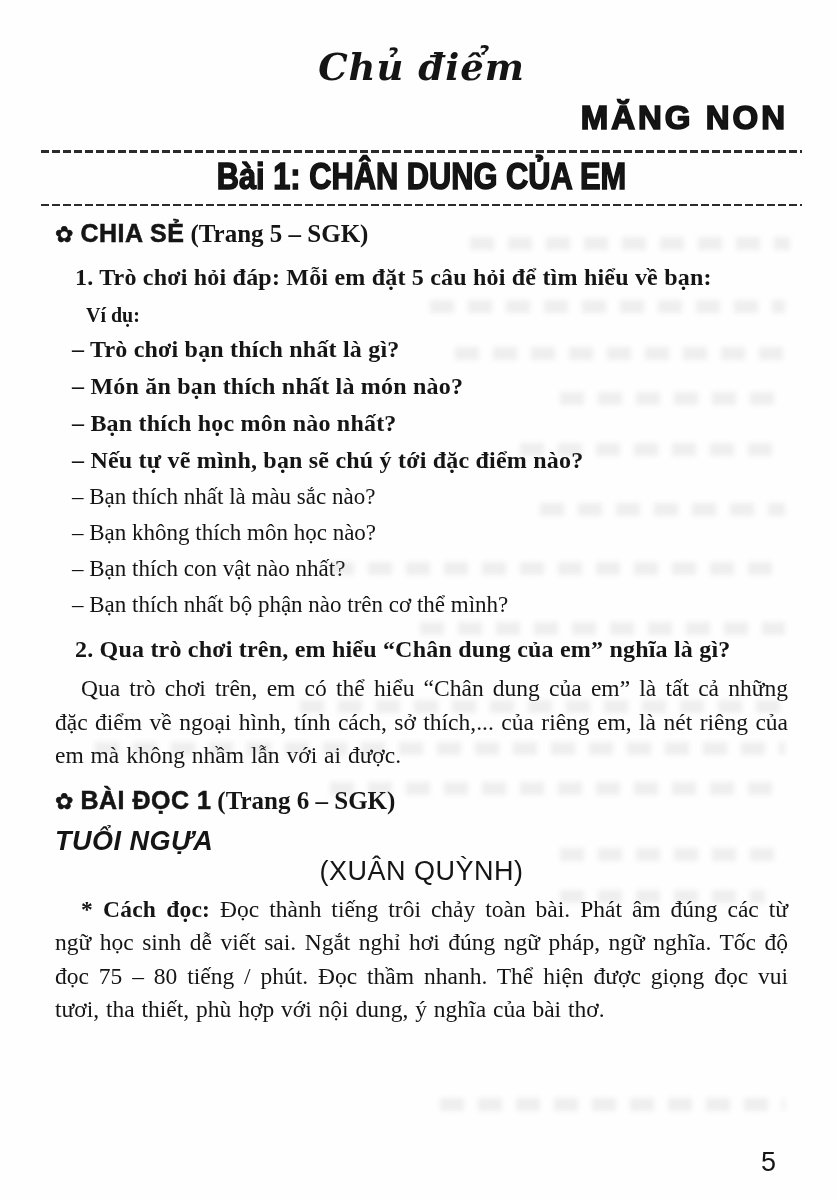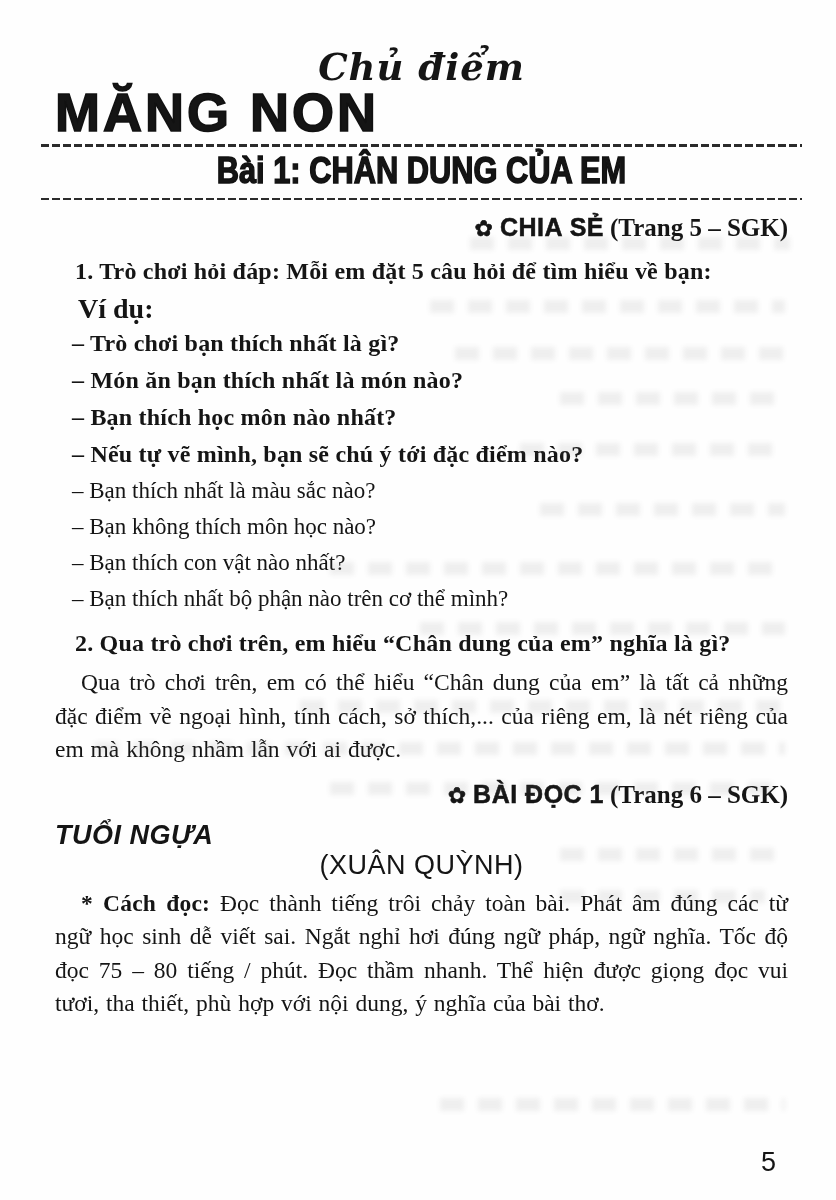--- a/index.html
+++ b/index.html
@@ -18,27 +18,28 @@
   .eyebrow {
     text-align: center;
     font-family: "DejaVu Serif", serif;
     font-style: italic;
     font-weight: bold;
     font-size: 37px;
     line-height: 42px;
     letter-spacing: 1px;
   }
   .book-title {
-    text-align: left;
-    font-family: "Liberation Sans", sans-serif;
-    font-weight: bold;
-    font-size: 54px;
+    text-align: right;
+    font-family: "Liberation Sans", sans-serif;
+    font-weight: bold;
+    font-size: 33px;
     line-height: 48px;
     letter-spacing: 3px;
     -webkit-text-stroke: 1.6px #111;
+    margin-top: 6px;
   }
   .rule {
     height: 2.6px;
     margin: 8px -14px 0 -14px;
     background: repeating-linear-gradient(90deg, #2b2b2b 0 8px, transparent 8px 11px);
   }
   .lesson-title {
     text-align: center;
     font-family: "Liberation Sans", sans-serif;
     font-weight: bold;
@@ -48,21 +49,20 @@
     transform: scaleX(0.88) scaleY(1.06);
     -webkit-text-stroke: 1.4px #111;
   }
   
   .section-heading {
     margin-top: 12px;
     font-size: 25px;
     line-height: 31px;
     font-weight: bold;
     white-space: nowrap;
-    text-align: right;
   }
   .section-heading .flower {
     font-family: "DejaVu Sans", sans-serif;
     font-size: 22px;
     -webkit-text-stroke: 0.6px #111;
     margin-right: 7px;
   }
   .section-heading .head-sans {
     font-family: "Liberation Sans", sans-serif;
     letter-spacing: 0.5px;
@@ -74,23 +74,23 @@
   }
   
   .num-item {
     margin: 11px 0 0 20px;
     font-weight: bold;
     font-size: 24px;
     line-height: 32px;
     letter-spacing: 0.2px;
   }
   .example-label {
-    margin: 7px 0 0 23px;
-    font-weight: bold;
-    font-size: 28px;
+    margin: 7px 0 0 31px;
+    font-weight: bold;
+    font-size: 20px;
     line-height: 30px;
   }
   .q { margin: 2px 0 0 17px; font-family: Liberation Serif, serif; }
   .q-bold {
     font-weight: bold;
     font-size: 24px;
     line-height: 26px;
     padding: 4px 0 5px 0;
     letter-spacing: 0.2px;
   }

